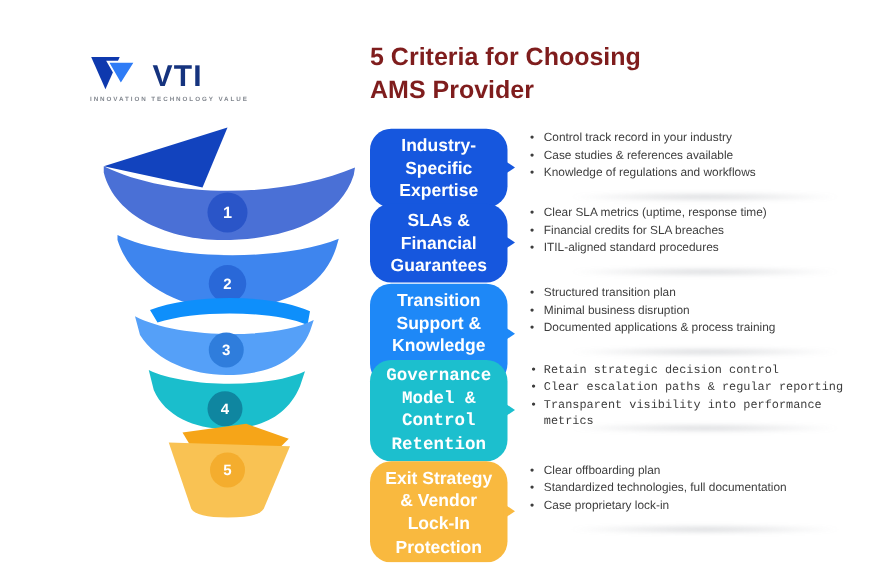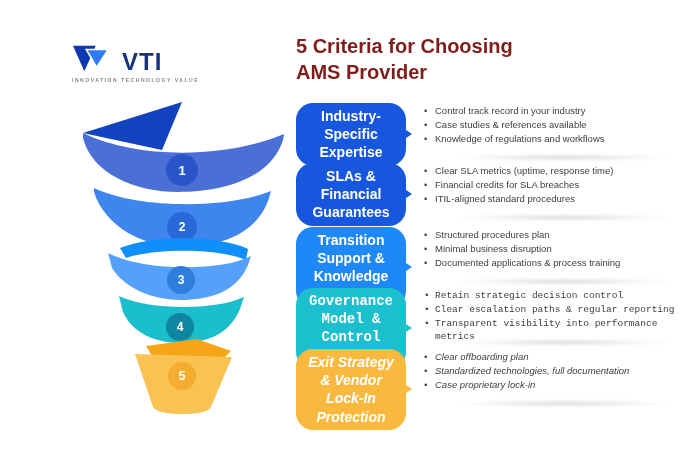--- a/index.html
+++ b/index.html
@@ -41,21 +41,21 @@
   .bullets{margin:1px 0 0 0;padding:0 0 0 18px;list-style:none;}
   .bullets li{
     position:relative;padding-left:11px;font-size:9.5px;color:#3d3d3d;line-height:13.8px;
   }
   .bullets li::before{content:'\2022';position:absolute;left:0;top:0;color:#3d3d3d;}
   .row-shadow{
     position:absolute;left:128px;top:50px;width:280px;height:9px;pointer-events:none;
     background:radial-gradient(ellipse closest-side, rgba(110,115,125,0.28), rgba(110,115,125,0) 78%);
     filter:blur(1.5px);
   }
-  .r1{top:103px;} .r2{top:163px;} .r3{top:227px;} .r4{top:288px;font-family:Liberation Mono, monospace;} .r5{top:349px;font-style:italic;}
+  .r1{top:103px;} .r2{top:163px;} .r3{top:227px;} .r4{top:288px;font-family:Liberation Mono, monospace;} .r5{top:369px;}
 </style>
 </head>
 <body>
 
 <div class="canvas">
 
   <div class="logo">
     <div class="logo-top">
       <svg width="38" height="32" viewBox="0 0 40 32">
         <polygon points="1,3 25,3 13,30" fill="#0E39AE"></polygon>
@@ -120,21 +120,21 @@
       <li>Clear SLA metrics (uptime, response time)</li>
       <li>Financial credits for SLA breaches</li>
       <li>ITIL-aligned standard procedures</li>
     </ul>
     <div class="row-shadow"></div>
   </div>
 
   <div class="row r3">
     <div class="badge" style="--bc: #1E88F7;">Transition Support &amp; Knowledge Transfer</div>
     <ul class="bullets">
-      <li>Structured procedures plan</li>
+      <li>Structured transition plan</li>
       <li>Minimal business disruption</li>
       <li>Documented applications &amp; process training</li>
     </ul>
     <div class="row-shadow"></div>
   </div>
 
   <div class="row r4">
     <div class="badge" style="--bc: #1CBFCE;">Governance Model &amp; Control Retention</div>
     <ul class="bullets">
       <li>Retain strategic decision control</li>

